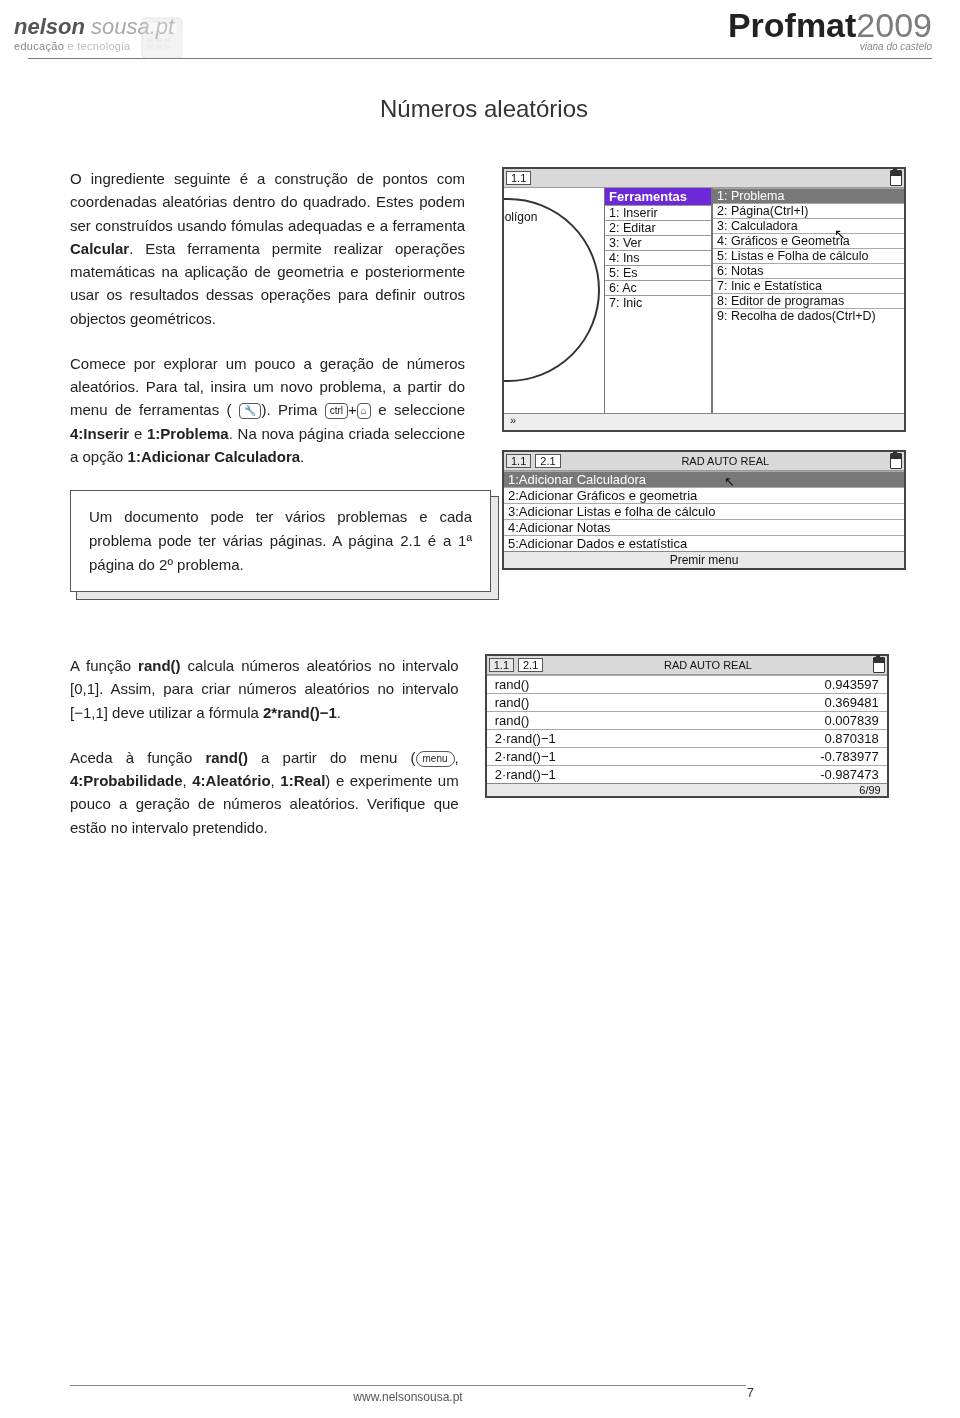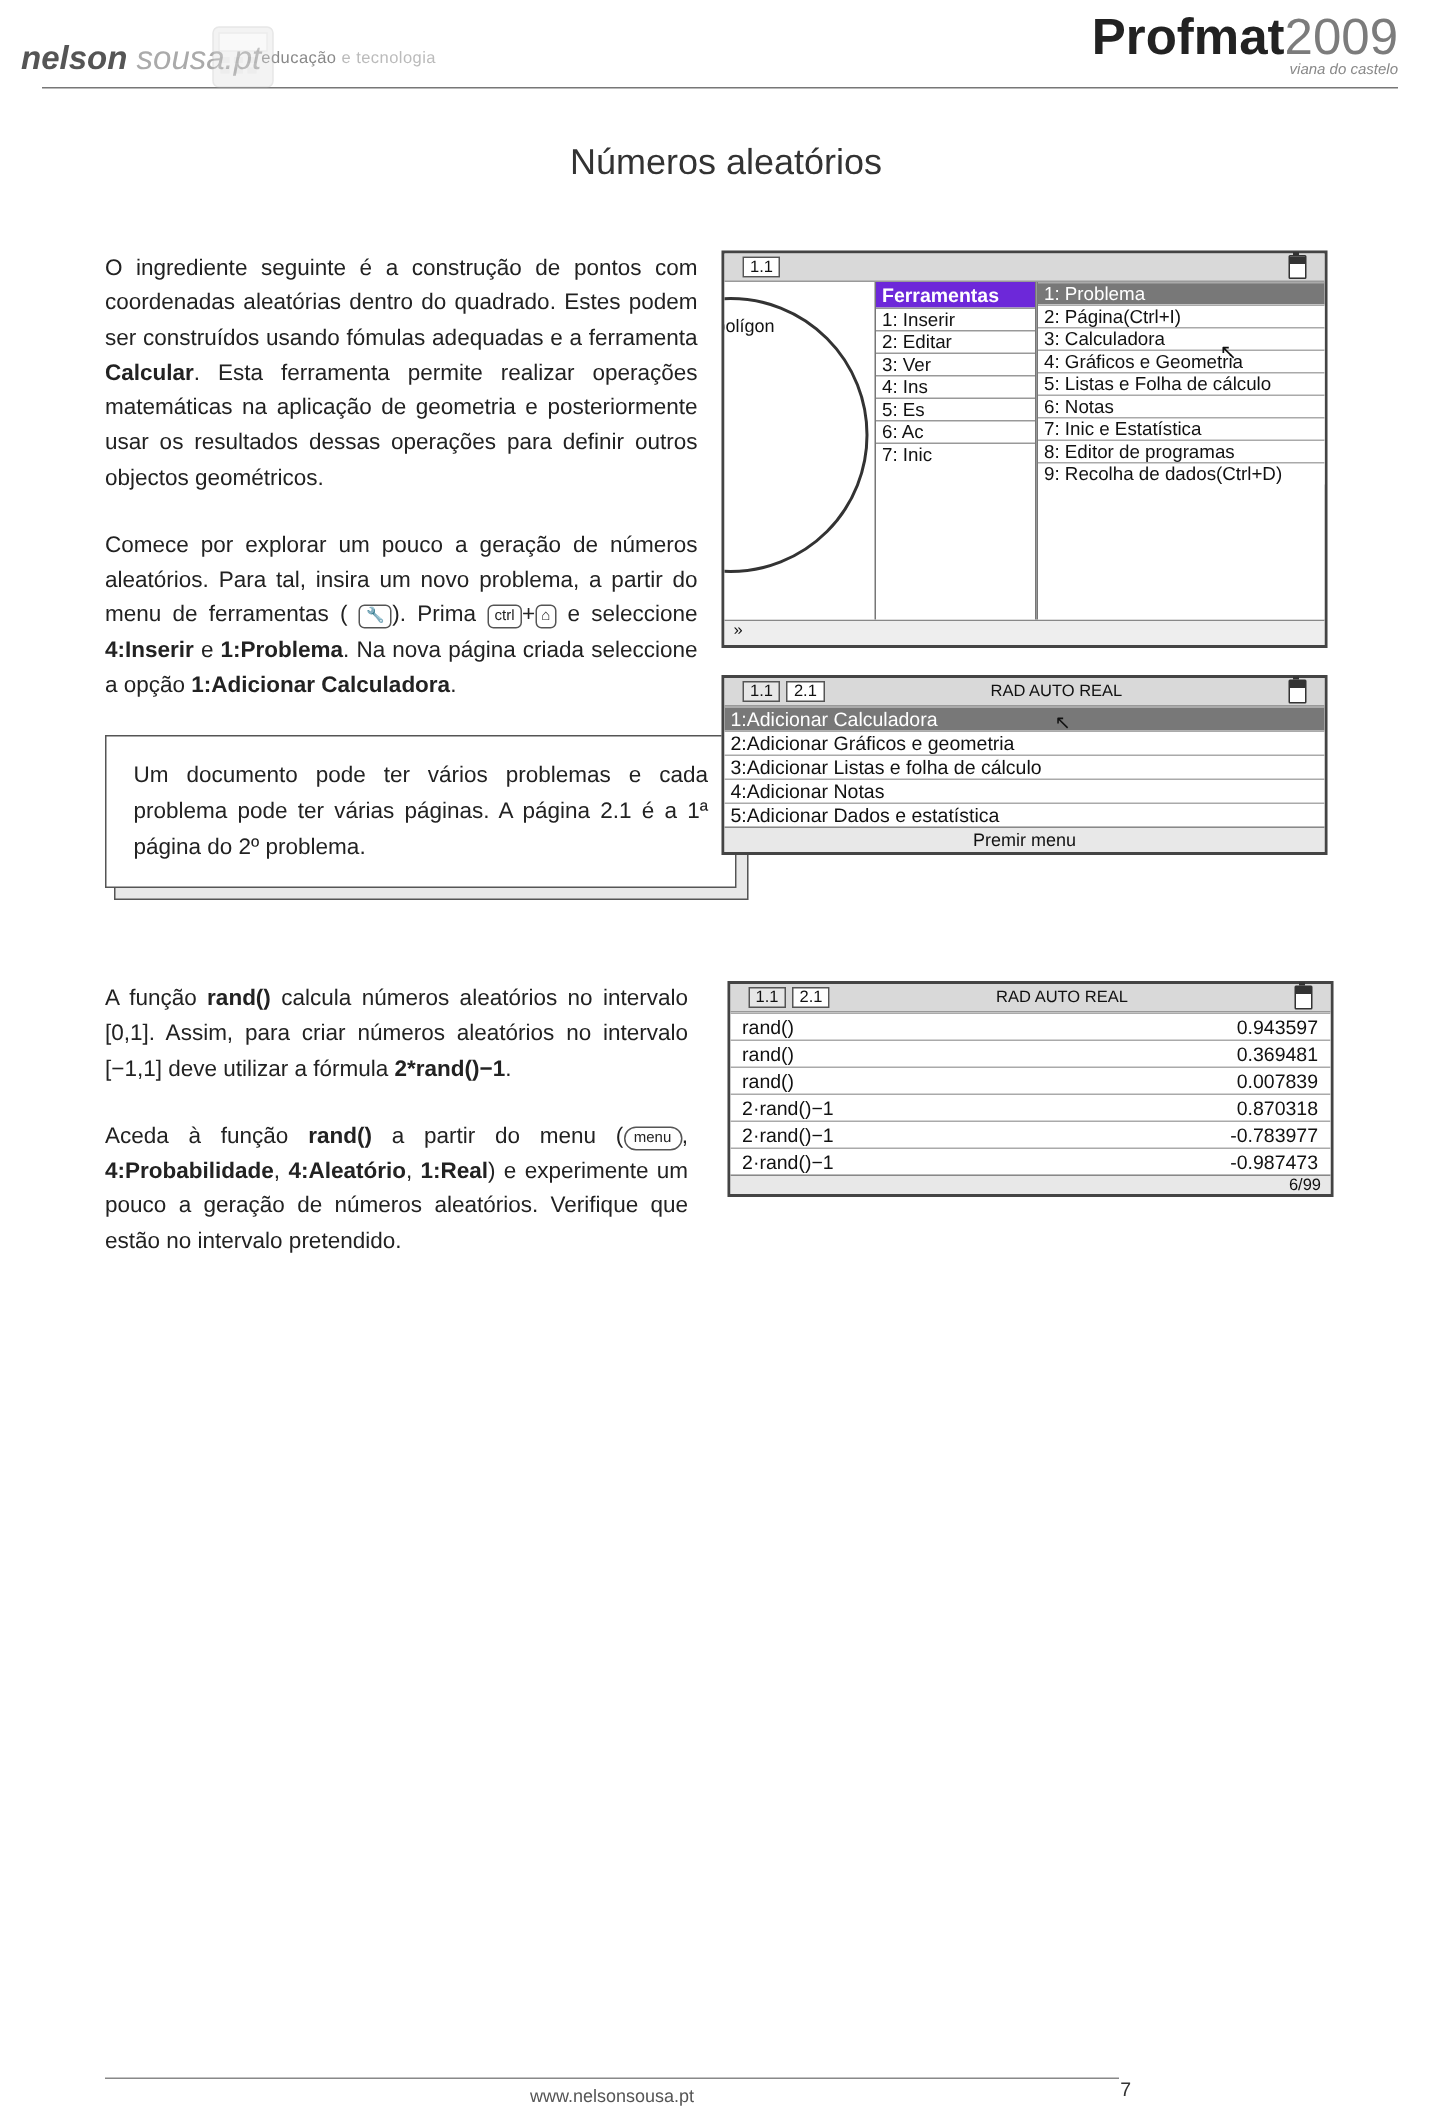--- a/index.html
+++ b/index.html
@@ -20,22 +20,22 @@
   }
   
   .hdr {
     display: flex;
     justify-content: space-between;
     align-items: flex-end;
     padding: 6px 28px 2px 14px;
   }
   .brand-left {
     display: flex;
-    flex-direction: row;
-    align-items: center;
+    flex-direction: column;
+    align-items: flex-start;
     gap: 0;
   }
   .brand-name {
     font-family: "Comic Sans MS", cursive, sans-serif;
     font-size: 22px;
     font-style: italic;
     font-weight: bold;
     color: #555;
   }
   .brand-name .sufx { color: #aaa; font-style: italic; font-weight: normal;}
@@ -73,21 +73,21 @@
   }
   h1.title {
     text-align: center;
     font-weight: 400;
     font-size: 24px;
     margin: 0 0 44px 0;
     color: #333;
   }
   .two-col {
     display: flex;
-    gap: 16px;
+    gap: 37px;
     align-items: flex-start;
   }
   .col-text {
     width: 395px;
     font-size: 15px;
     line-height: 1.55;
     text-align: justify;
   }
   .col-text p { margin: 0 0 22px 0;}
   .col-figs { width: 420px; display:flex; flex-direction:column; gap: 18px; }
@@ -143,21 +143,21 @@
     border: 2px solid #444;
     background: #f0f0f0;
     font-family: Arial, Helvetica, sans-serif;
     font-size: 13px;
     color: #111;
     width: 400px;
   }
   .scr-top {
     display: flex;
     align-items: center;
-    padding: 1px 12px;
+    padding: 1px 2px;
     background: #d9d9d9;
     border-bottom: 1px solid #999;
   }
   .tab {
     border: 1px solid #555;
     background: #fff;
     font-size: 11px;
     padding: 0 4px;
     margin-right: 4px;
   }

